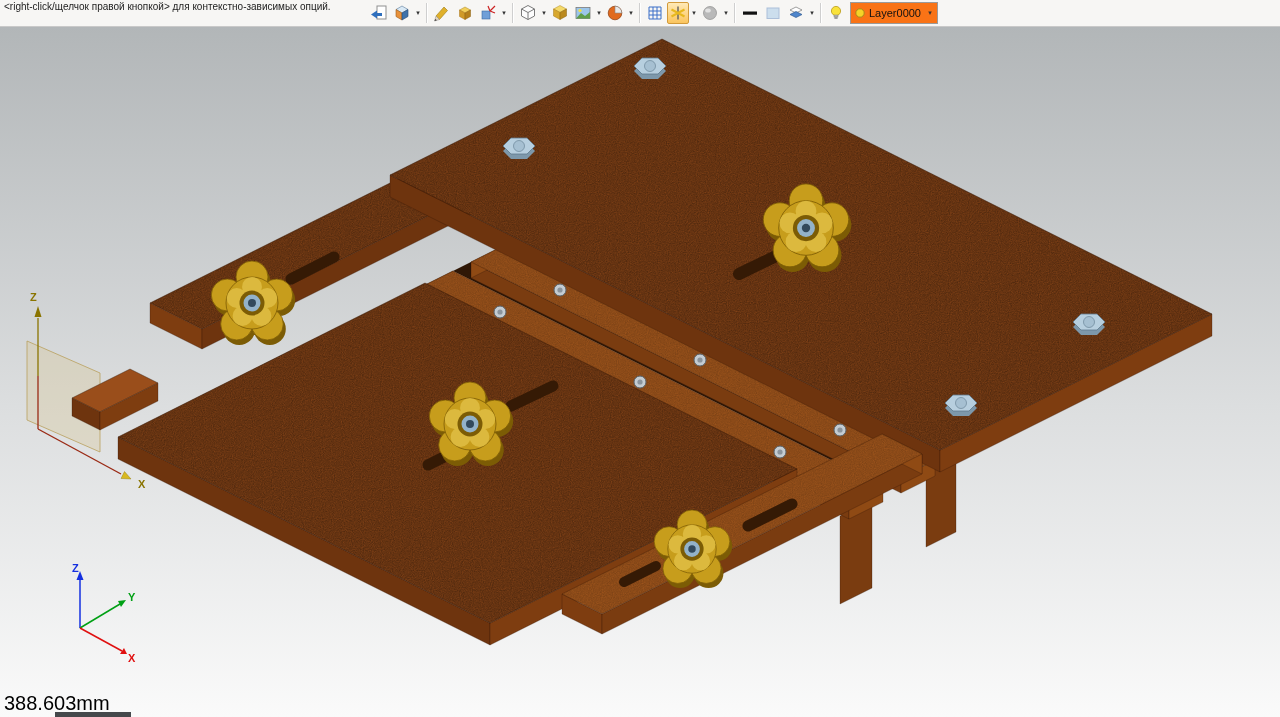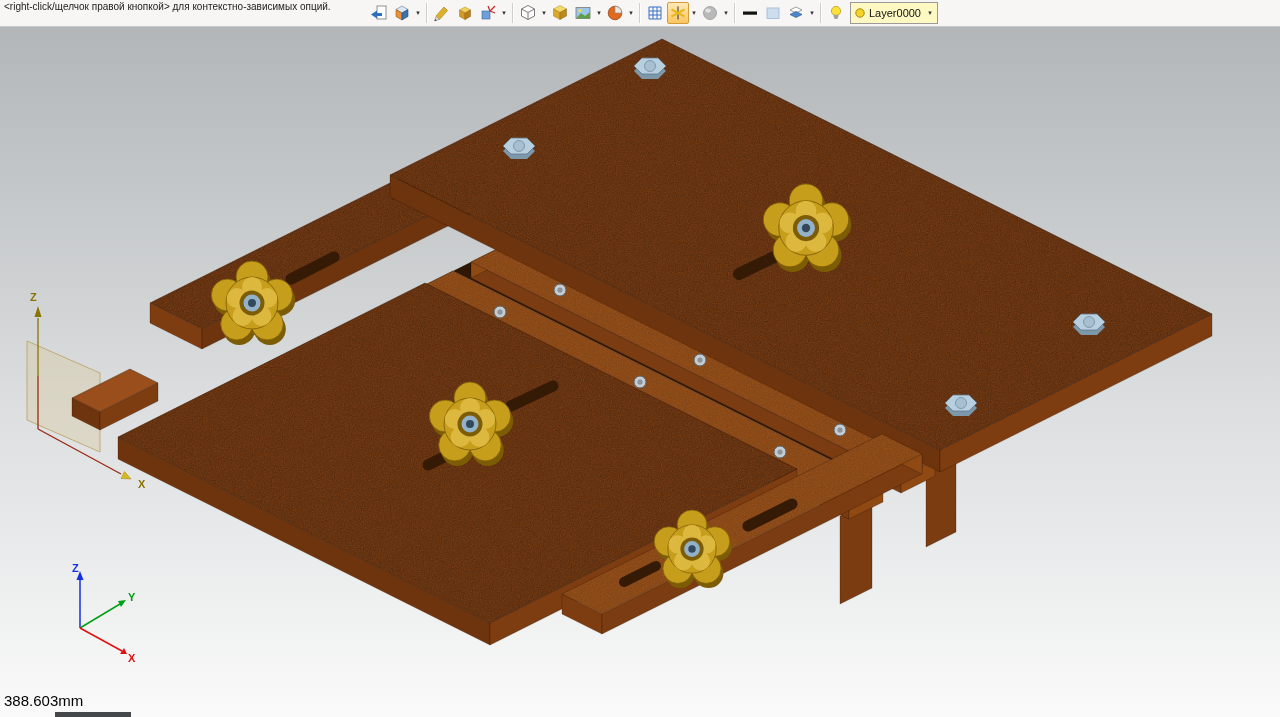--- a/index.html
+++ b/index.html
@@ -7,28 +7,28 @@
   .app{position:relative;width:1280px;height:717px;}
 
   
   .topbar{position:absolute;top:0;left:0;right:0;height:26px;background:#f7f6f4;border-bottom:1px solid #c9c9c9;z-index:5;}
   .hints{position:absolute;left:4px;top:1px;font-size:10px;line-height:12px;color:#222;white-space:nowrap;}
   .tools{position:absolute;left:368px;top:1px;height:24px;display:flex;align-items:center;gap:1px;}
   .tbtn{width:22px;height:22px;border:1px solid transparent;background:transparent;padding:1px;display:flex;align-items:center;justify-content:center;border-radius:2px;box-sizing:border-box;}
   .tbtn.selected{background:linear-gradient(#ffe9b6,#fbc55e);border-color:#d29a3a;}
   .caret{font-size:7px;color:#333;width:8px;text-align:center;cursor:default;line-height:22px;}
   .sep{width:1px;height:20px;background:#cfcfcf;margin:0 3px;box-shadow:1px 0 0 #fff;}
-  .layer-combo{display:flex;align-items:center;height:20px;border:1px solid #9a9a9a;background:#fef9c3;padding:0 3px;gap:3px;margin-left:2px;}
+  .layer-combo{display:flex;align-items:center;height:20px;border:1px solid #9a9a9a;background:#f97316;padding:0 3px;gap:3px;margin-left:2px;}
   .layer-text{font-size:11px;color:#111;min-width:54px;}
 
   
   .viewport{position:absolute;left:0;top:26px;right:0;bottom:0;
     background:linear-gradient(var(--bg_top,#b2b6b8), var(--bg_mid,#dcdedf) 55%, var(--bg_bottom,#fafafa));}
   .scene{position:absolute;left:0;top:0;width:1280px;height:717px;z-index:2;}
-  .measure{position:absolute;left:4px;top:692px;font-size:15px;color:#000;z-index:4;}
+  .measure{position:absolute;left:4px;top:692px;font-size:20px;color:#000;z-index:4;}
   .scroll-fragment{position:absolute;left:55px;bottom:0;width:76px;height:5px;background:#45484b;z-index:4;}
 
   
   .wood-top{fill:var(--wood_top,#9a4e1b);stroke:rgba(40,17,3,.55);stroke-width:.7;}
   .wood-side{fill:var(--wood_side,#6e340e);stroke:rgba(30,12,2,.5);stroke-width:.5;}
   .wood-end{fill:var(--wood_end,#7e3d10);stroke:rgba(30,12,2,.5);stroke-width:.5;}
   .rail-top{fill:var(--rail_top,#b05e1f);stroke:rgba(40,17,3,.5);stroke-width:.6;}
   .rail-side{fill:var(--rail_side,#7a3c10);stroke:rgba(30,12,2,.5);stroke-width:.5;}
   .rail-end{fill:var(--rail_end,#8f4a14);stroke:rgba(30,12,2,.5);stroke-width:.5;}
   .gap{fill:var(--gap_dark,#2f1706);}

